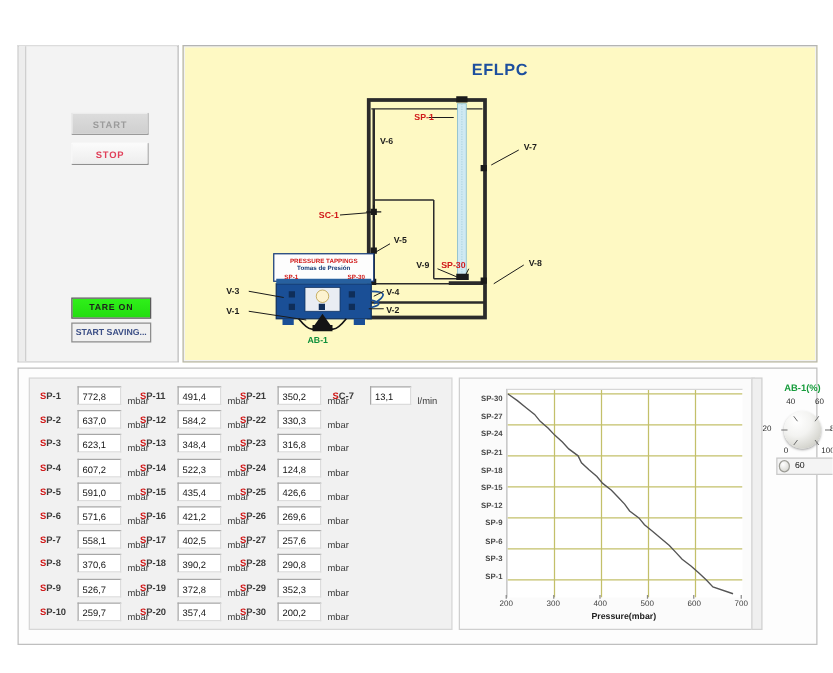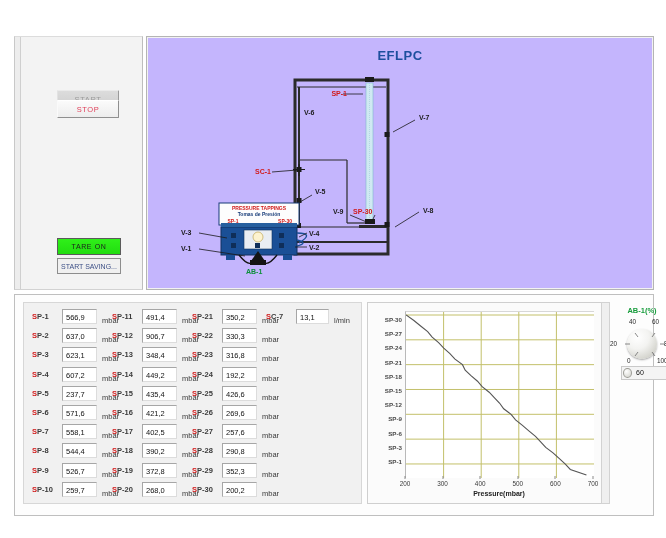--- a/index.html
+++ b/index.html
@@ -7,41 +7,41 @@
   #app{position:relative;width:666px;height:538px;background:#ffffff;}
 
   
   .top-wrap{position:absolute;left:14px;top:36px;width:638px;height:252px;}
 
   .left-panel{position:absolute;left:0;top:0;width:127px;height:252px;
       background:#f3f3f3;border-left:1px solid #c8c8c8;border-top:1px solid #dcdcdc;
       border-right:1px solid #bdbdbd;border-bottom:1px solid #d2d2d2;}
 
   .btn{position:absolute;box-sizing:border-box;text-align:center;
-      font-size:7.5px;font-weight:normal;letter-spacing:.6px;
+      font-size:7.5px;font-weight:bold;letter-spacing:.6px;
       display:flex;align-items:center;justify-content:center;}
 
   .btn-start{left:42px;top:53px;width:62px;height:18px;
       background:linear-gradient(180deg,#dcdcdc,#cfcfcf);
       border:1px solid #9a9a9a;border-top-color:#eaeaea;border-left-color:#e2e2e2;
       color:#9b9b9b;border-radius:1px;}
-  .btn-stop{left:42px;top:63px;width:62px;height:18px;
+  .btn-stop{left:42px;top:77px;width:62px;height:18px;
       background:linear-gradient(180deg,#fbfbfb,#ededed);
       border:1px solid #8f8f8f;border-top-color:#ffffff;border-left-color:#fafafa;
       color:#e0405a;border-radius:1px;}
   .btn-tare{left:42px;top:201px;width:64px;height:17px;
       background:linear-gradient(180deg,#2ff019,#22dd10);
       border:1px solid #5a5a5a;color:#1d1d1d;font-size:7px;}
   .btn-saving{left:42px;top:221px;width:64px;height:16px;
       background:#f0f0f0;border:1px solid #8d8d8d;color:#3c4f86;font-size:7px;
       letter-spacing:0;}
 
   
   .diag-panel{position:absolute;left:132px;top:0;width:506px;height:252px;
-      background:#c4b5fd;border:1px solid #b4b4b4;box-shadow:0 0 0 1px #f2f2f2 inset;}
+      background:#fef9c3;border:1px solid #b4b4b4;box-shadow:0 0 0 1px #f2f2f2 inset;}
   .diag-title{position:absolute;left:0;right:0;top:11px;text-align:center;
       color:#1d4f9e;font-size:13px;font-weight:bold;letter-spacing:.5px;}
   .diag-svg{position:absolute;left:0;top:0;}
 
   
   .bottom-wrap{position:absolute;left:14px;top:294px;width:638px;height:220px;
       background:#fdfdfd;border:1px solid #bfbfbf;}
 
   .readout-box{position:absolute;left:8px;top:7px;width:337px;height:200px;
       background:#f1f1f1;border:1px solid #d7d7d7;}
@@ -209,56 +209,56 @@
       </svg>
     </div>
   </div>
 
   <div class="bottom-wrap">
 
     <div class="readout-box">
       <div id="col1">
           <div class="sp-cell" style="left: 8px; top: 6px;">
             <span class="sp-tag"><b>S</b>P-1</span>
-            <span class="sp-val">566,9</span>
+            <span class="sp-val">772,8</span>
             <span class="sp-unit">mbar</span>
           </div>
           <div class="sp-cell" style="left: 8px; top: 25.2px;">
             <span class="sp-tag"><b>S</b>P-2</span>
             <span class="sp-val">637,0</span>
             <span class="sp-unit">mbar</span>
           </div>
           <div class="sp-cell" style="left: 8px; top: 44.4px;">
             <span class="sp-tag"><b>S</b>P-3</span>
             <span class="sp-val">623,1</span>
             <span class="sp-unit">mbar</span>
           </div>
           <div class="sp-cell" style="left: 8px; top: 63.6px;">
             <span class="sp-tag"><b>S</b>P-4</span>
             <span class="sp-val">607,2</span>
             <span class="sp-unit">mbar</span>
           </div>
           <div class="sp-cell" style="left: 8px; top: 82.8px;">
             <span class="sp-tag"><b>S</b>P-5</span>
-            <span class="sp-val">237,7</span>
+            <span class="sp-val">591,0</span>
             <span class="sp-unit">mbar</span>
           </div>
           <div class="sp-cell" style="left: 8px; top: 102px;">
             <span class="sp-tag"><b>S</b>P-6</span>
             <span class="sp-val">571,6</span>
             <span class="sp-unit">mbar</span>
           </div>
           <div class="sp-cell" style="left: 8px; top: 121.2px;">
             <span class="sp-tag"><b>S</b>P-7</span>
             <span class="sp-val">558,1</span>
             <span class="sp-unit">mbar</span>
           </div>
           <div class="sp-cell" style="left: 8px; top: 140.4px;">
             <span class="sp-tag"><b>S</b>P-8</span>
-            <span class="sp-val">544,4</span>
+            <span class="sp-val">370,6</span>
             <span class="sp-unit">mbar</span>
           </div>
           <div class="sp-cell" style="left: 8px; top: 159.6px;">
             <span class="sp-tag"><b>S</b>P-9</span>
             <span class="sp-val">526,7</span>
             <span class="sp-unit">mbar</span>
           </div>
           <div class="sp-cell" style="left: 8px; top: 178.8px;">
             <span class="sp-tag"><b>S</b>P-10</span>
             <span class="sp-val">259,7</span>
@@ -266,31 +266,31 @@
           </div>
         </div>
       <div id="col2">
           <div class="sp-cell" style="left: 88px; top: 6px;">
             <span class="sp-tag"><b>S</b>P-11</span>
             <span class="sp-val">491,4</span>
             <span class="sp-unit">mbar</span>
           </div>
           <div class="sp-cell" style="left: 88px; top: 25.2px;">
             <span class="sp-tag"><b>S</b>P-12</span>
-            <span class="sp-val">906,7</span>
+            <span class="sp-val">584,2</span>
             <span class="sp-unit">mbar</span>
           </div>
           <div class="sp-cell" style="left: 88px; top: 44.4px;">
             <span class="sp-tag"><b>S</b>P-13</span>
             <span class="sp-val">348,4</span>
             <span class="sp-unit">mbar</span>
           </div>
           <div class="sp-cell" style="left: 88px; top: 63.6px;">
             <span class="sp-tag"><b>S</b>P-14</span>
-            <span class="sp-val">449,2</span>
+            <span class="sp-val">522,3</span>
             <span class="sp-unit">mbar</span>
           </div>
           <div class="sp-cell" style="left: 88px; top: 82.8px;">
             <span class="sp-tag"><b>S</b>P-15</span>
             <span class="sp-val">435,4</span>
             <span class="sp-unit">mbar</span>
           </div>
           <div class="sp-cell" style="left: 88px; top: 102px;">
             <span class="sp-tag"><b>S</b>P-16</span>
             <span class="sp-val">421,2</span>
@@ -306,21 +306,21 @@
             <span class="sp-val">390,2</span>
             <span class="sp-unit">mbar</span>
           </div>
           <div class="sp-cell" style="left: 88px; top: 159.6px;">
             <span class="sp-tag"><b>S</b>P-19</span>
             <span class="sp-val">372,8</span>
             <span class="sp-unit">mbar</span>
           </div>
           <div class="sp-cell" style="left: 88px; top: 178.8px;">
             <span class="sp-tag"><b>S</b>P-20</span>
-            <span class="sp-val">268,0</span>
+            <span class="sp-val">357,4</span>
             <span class="sp-unit">mbar</span>
           </div>
         </div>
       <div id="col3">
           <div class="sp-cell" style="left: 168px; top: 6px;">
             <span class="sp-tag"><b>S</b>P-21</span>
             <span class="sp-val">350,2</span>
             <span class="sp-unit">mbar</span>
           </div>
           <div class="sp-cell" style="left: 168px; top: 25.2px;">
@@ -328,21 +328,21 @@
             <span class="sp-val">330,3</span>
             <span class="sp-unit">mbar</span>
           </div>
           <div class="sp-cell" style="left: 168px; top: 44.4px;">
             <span class="sp-tag"><b>S</b>P-23</span>
             <span class="sp-val">316,8</span>
             <span class="sp-unit">mbar</span>
           </div>
           <div class="sp-cell" style="left: 168px; top: 63.6px;">
             <span class="sp-tag"><b>S</b>P-24</span>
-            <span class="sp-val">192,2</span>
+            <span class="sp-val">124,8</span>
             <span class="sp-unit">mbar</span>
           </div>
           <div class="sp-cell" style="left: 168px; top: 82.8px;">
             <span class="sp-tag"><b>S</b>P-25</span>
             <span class="sp-val">426,6</span>
             <span class="sp-unit">mbar</span>
           </div>
           <div class="sp-cell" style="left: 168px; top: 102px;">
             <span class="sp-tag"><b>S</b>P-26</span>
             <span class="sp-val">269,6</span>

